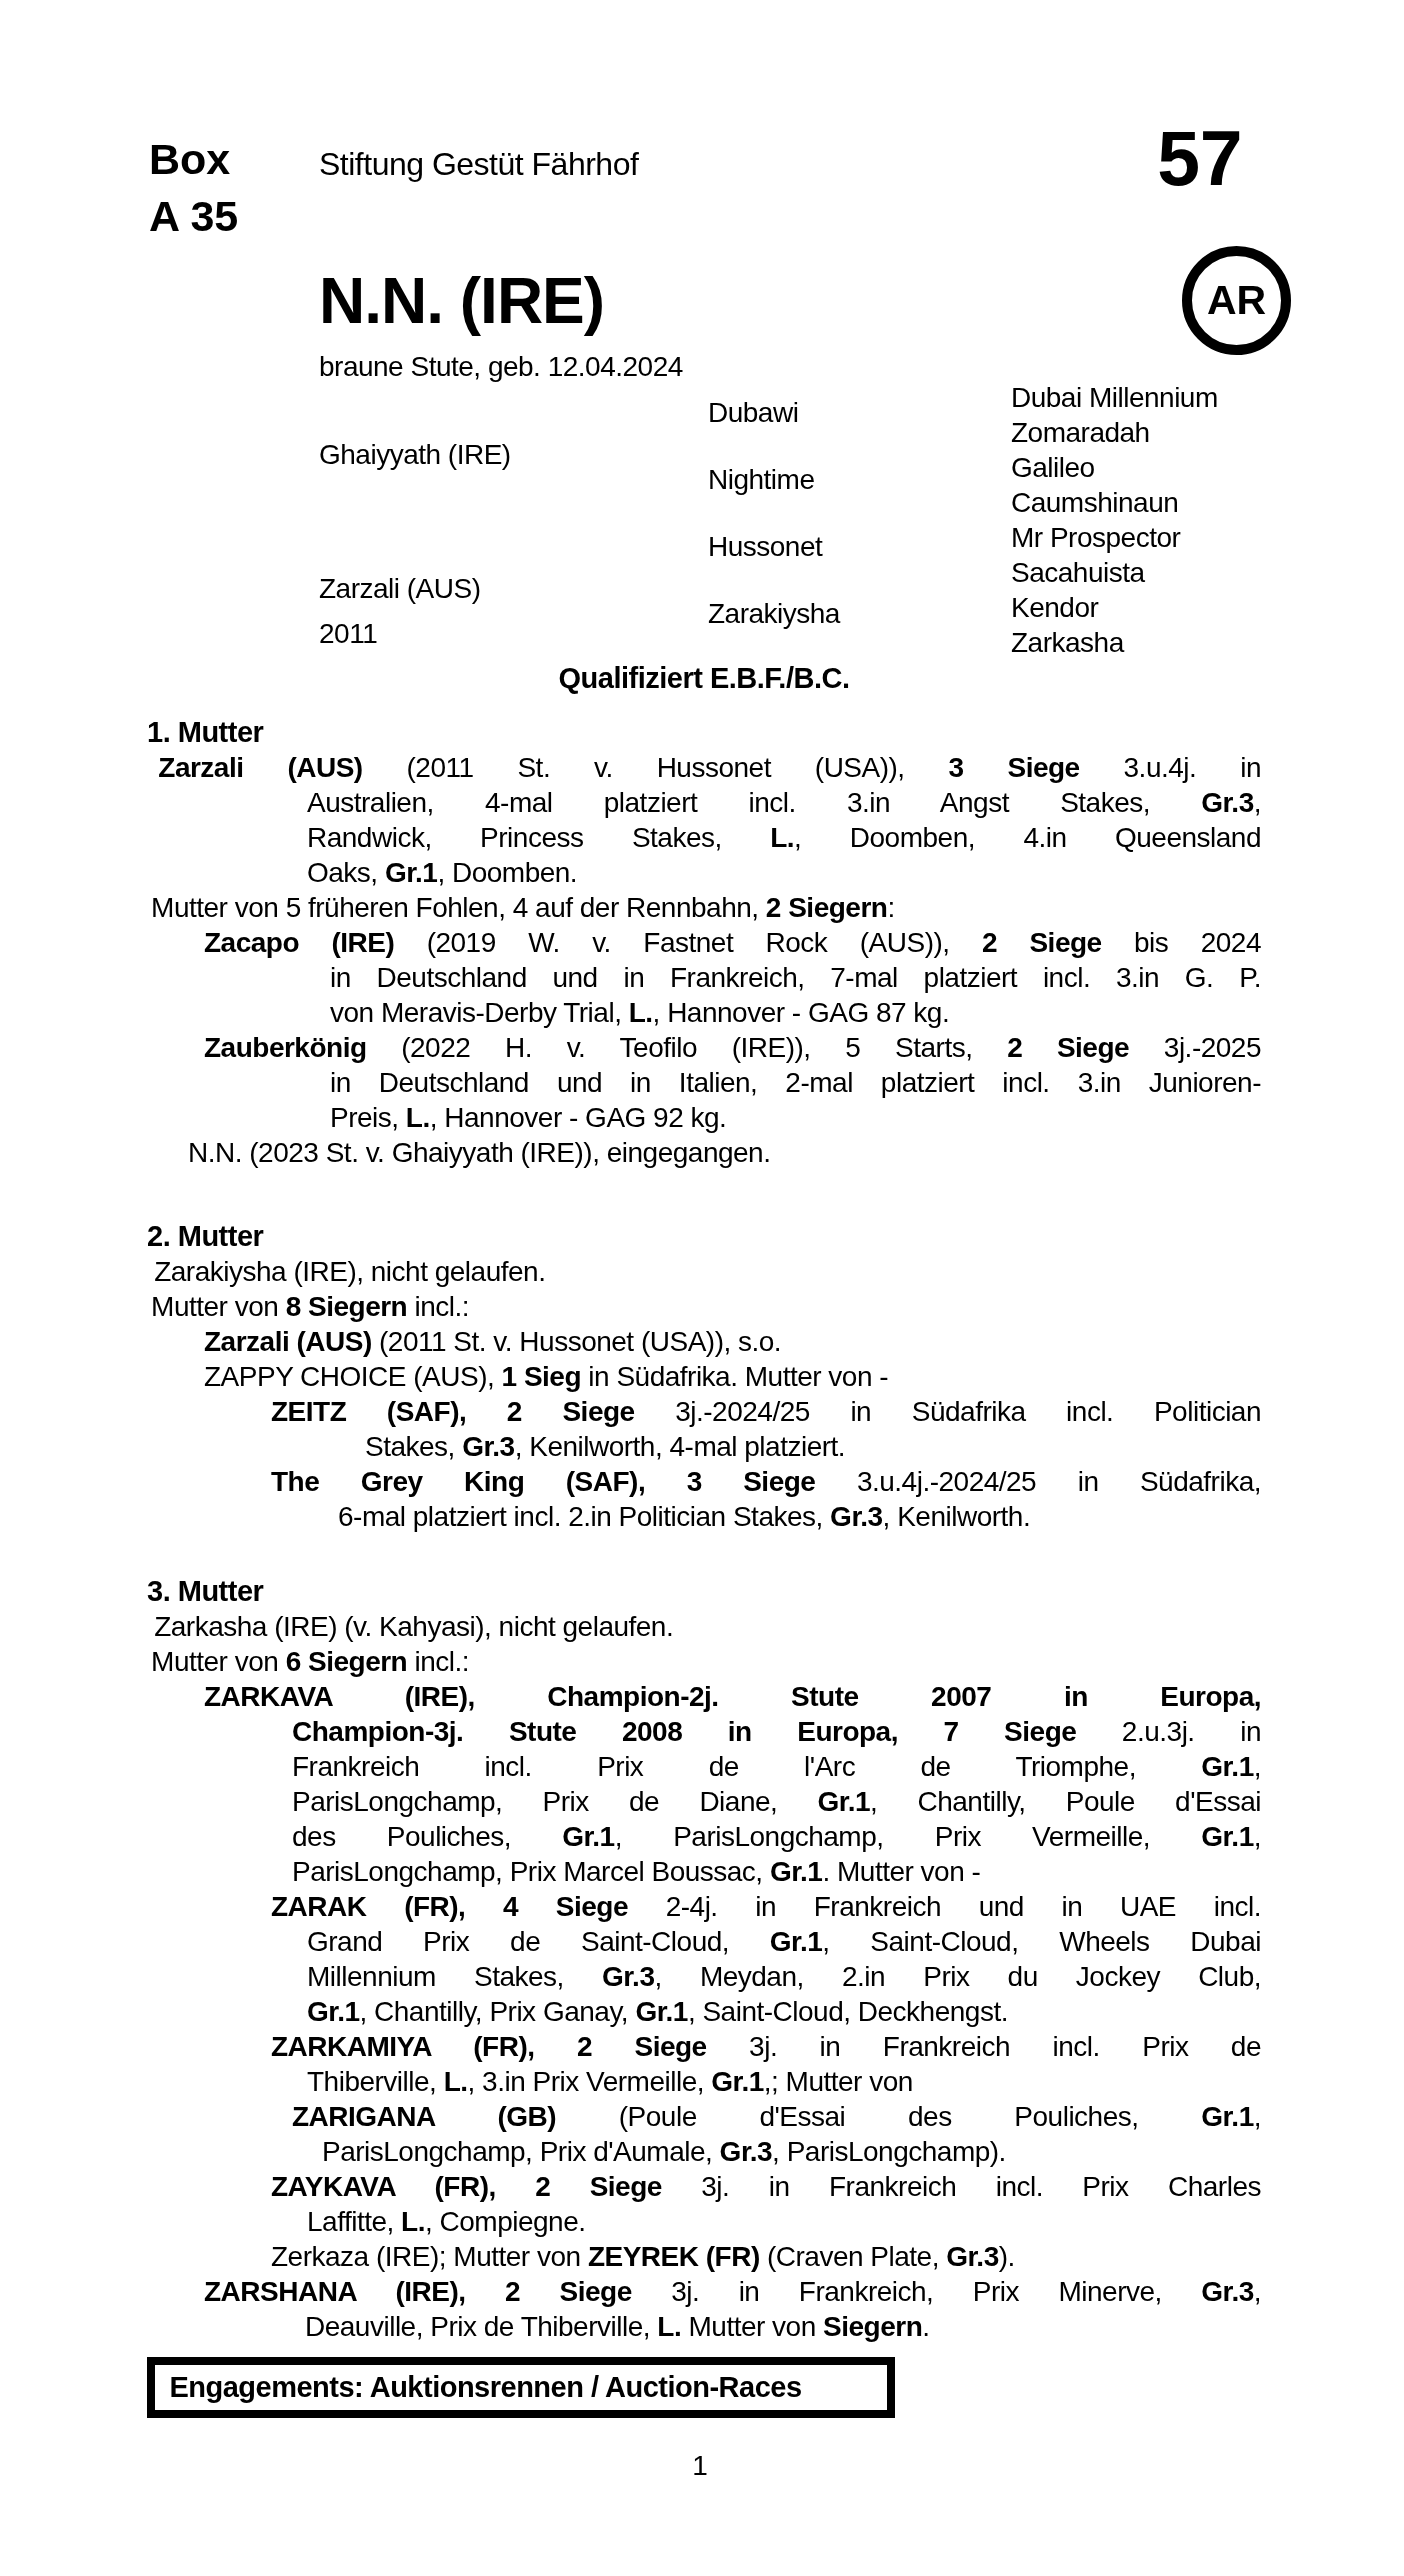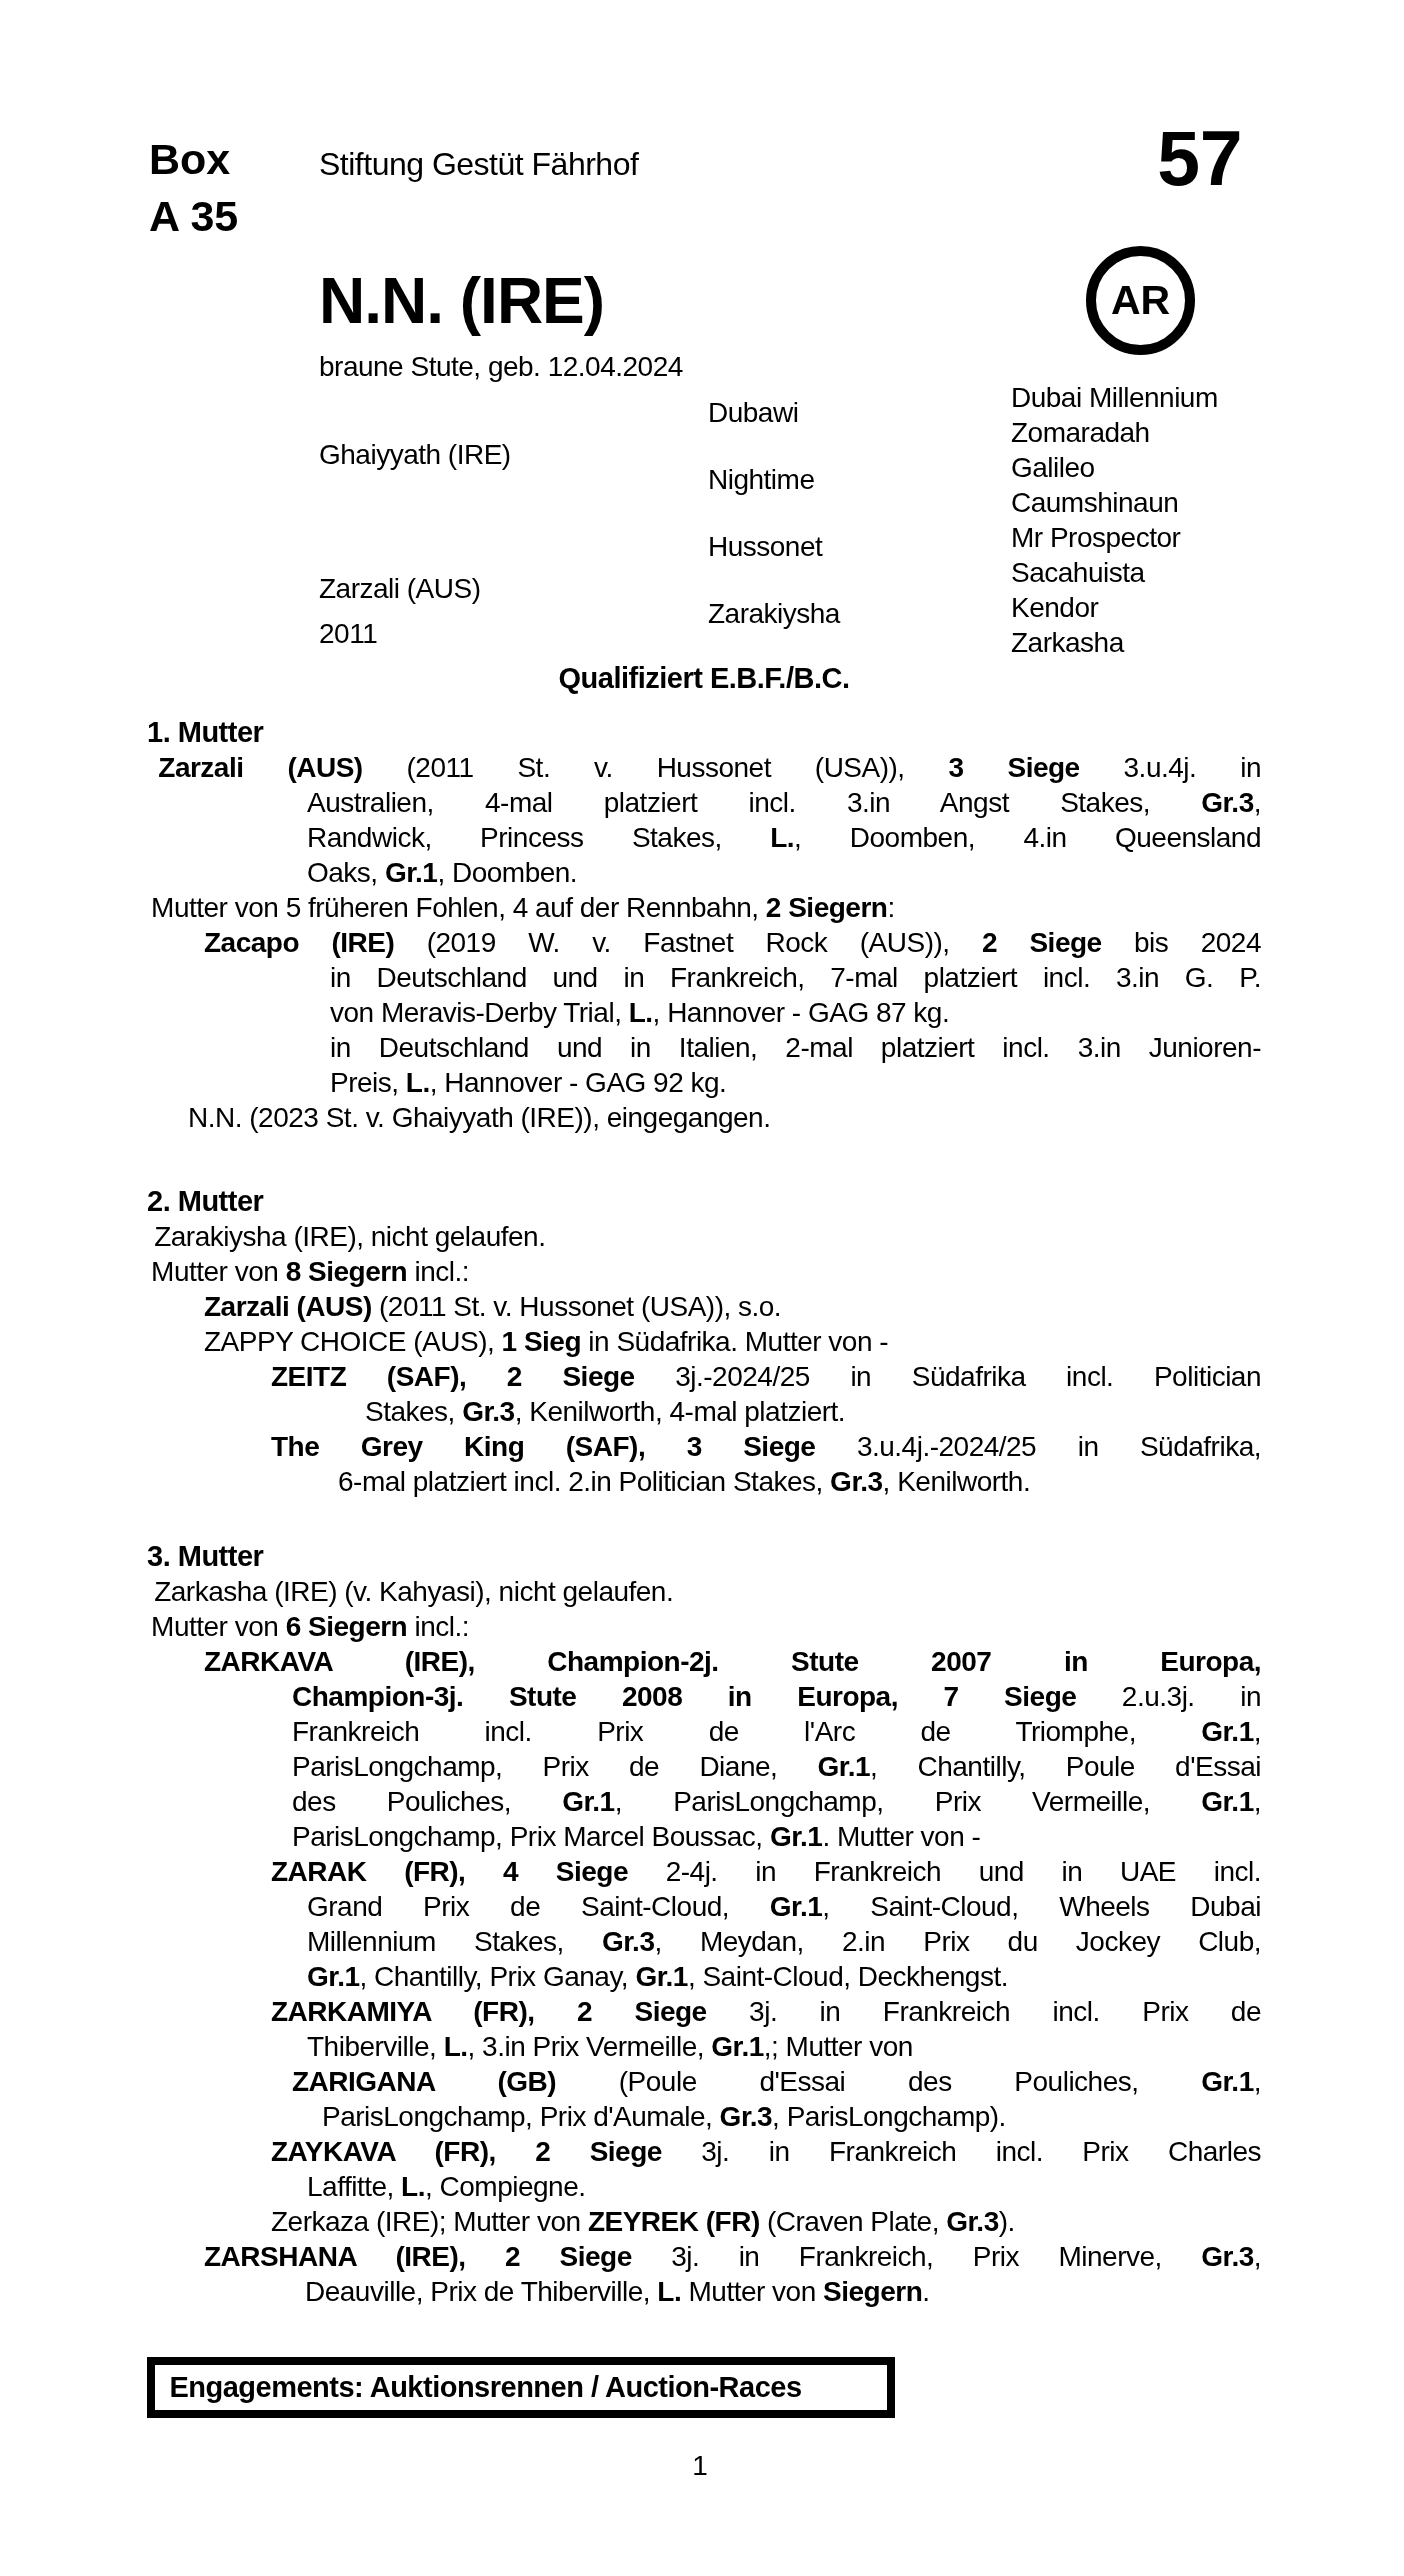--- a/index.html
+++ b/index.html
@@ -40,21 +40,21 @@
 </head>
 <body>
 
 <div class="page">
 
   <div class="abs box-label" style="left:149px;top:135px;">Box</div>
   <div class="abs box-label" style="left:149px;top:192px;">A 35</div>
   <div class="abs consignor" style="left:319px;top:146px;">Stiftung Gestüt Fährhof</div>
   <div class="abs lot-number" style="right:158px;top:117px;line-height:82px;">57</div>
 
-  <div class="abs brand-circle" style="left:1086px;top:246px;justify-content:center;">
+  <div class="abs brand-circle" style="left:1182px;top:246px;justify-content:center;">
     <span>AR</span>
   </div>
 
   <div class="abs horse-name" style="left:319px;top:264px;">N.N. (IRE)</div>
   <div class="abs horse-desc" style="left:319px;top:351px;">braune Stute, geb. 12.04.2024</div>
 
   <div class="abs ped" style="left:319px;top:439px;">Ghaiyyath (IRE)</div>
   <div class="abs ped" style="left:319px;top:573px;">Zarzali (AUS)</div>
   <div class="abs ped" style="left:319px;top:618px;">2011</div>
 
@@ -86,20 +86,21 @@
       </div>
       <div class="para">
         <div class="line" style="padding-left: 4.1px;"><span>Mutter von 5 früheren Fohlen, 4 auf der Rennbahn, </span><span class="b">2 Siegern</span><span>:</span></div>
       </div>
       <div class="para">
         <div class="line jl" style="padding-left: 57px;"><span class="b">Zacapo (IRE)</span><span> (2019 W. v. Fastnet Rock (AUS)), </span><span class="b">2 Siege</span><span> bis 2024</span></div>
         <div class="line jl" style="padding-left: 183px;"><span>in Deutschland und in Frankreich, 7-mal platziert incl. 3.in G. P.</span></div>
         <div class="line" style="padding-left: 183px;"><span>von Meravis-Derby Trial, </span><span class="b">L.</span><span>, Hannover - GAG 87 kg.</span></div>
       </div>
       <div class="para">
+        <div class="line jl" style="padding-left: 57px;"><span class="b">Zauberkönig</span><span> (2022 H. v. Teofilo (IRE)), 5 Starts, </span><span class="b">2 Siege</span><span> 3j.-2025</span></div>
         <div class="line jl" style="padding-left: 183px;"><span>in Deutschland und in Italien, 2-mal platziert incl. 3.in Junioren-</span></div>
         <div class="line" style="padding-left: 183px;"><span>Preis, </span><span class="b">L.</span><span>, Hannover - GAG 92 kg.</span></div>
       </div>
       <div class="para">
         <div class="line" style="padding-left: 41px;"><span>N.N. (2023 St. v. Ghaiyyath (IRE)), eingegangen.</span></div>
       </div>
       <div class="heading" style="margin-top: 49px;">2. Mutter</div>
       <div class="para">
         <div class="line" style="padding-left: 7.2px;"><span>Zarakiysha (IRE), nicht gelaufen.</span></div>
       </div>

